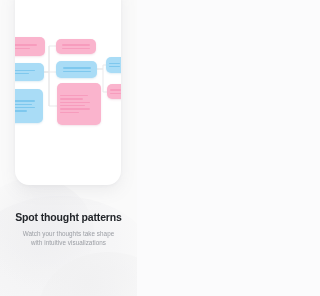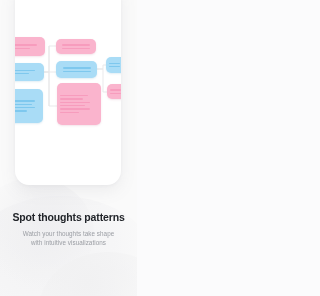--- a/index.html
+++ b/index.html
@@ -150,17 +150,17 @@
 
       <div class="node pink" id="n-r2">
         <div class="line" style="width:52%"></div>
         <div class="line" style="width:52%"></div>
       </div>
 
     </div>
   </div>
 
   <div class="caption">
-    <h1 class="title">Spot thoughts patterns</h1>
+    <h1 class="title">Spot thought patterns</h1>
     <p class="subtitle">Watch your thoughts take shape with intuitive visualizations</p>
   </div>
 
 </div>
 
 </body></html>

